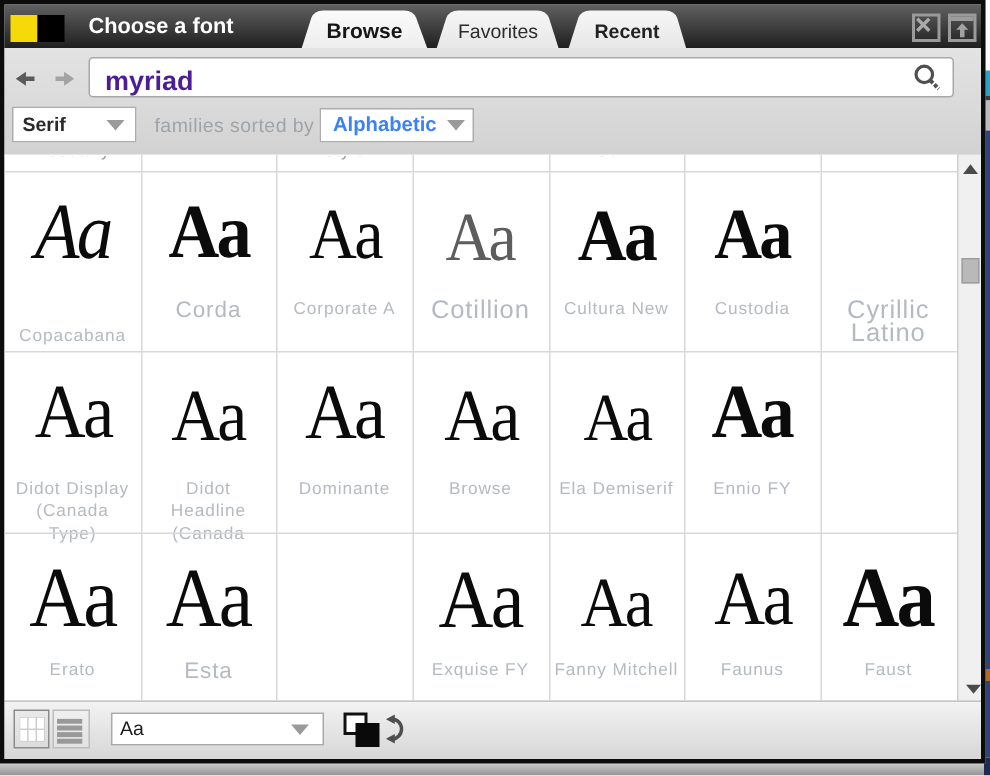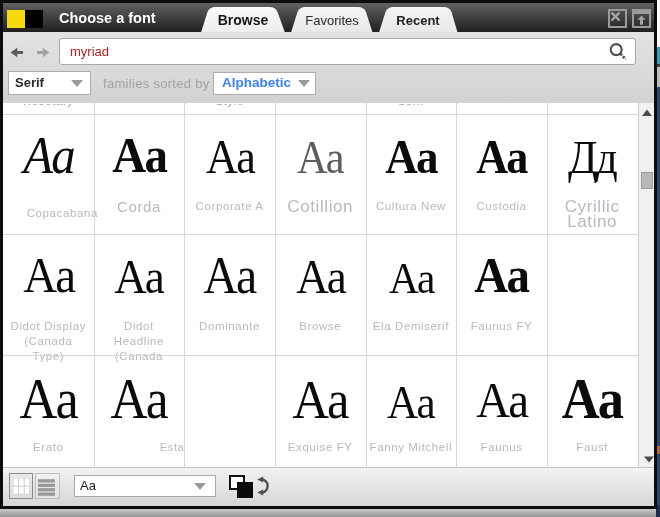--- a/index.html
+++ b/index.html
@@ -59,21 +59,21 @@
 </svg>
 
 <div class="abs" style="left:3px;top:31.5px;width:651px;height:71.5px;background:linear-gradient(#e3e3e3,#d2d2d2);border-bottom:1px solid #c2c2c2;"></div>
 
 <svg class="abs" style="left:9px;top:46.5px;" width="42" height="11" viewBox="0 0 42 11">
   <path d="M1.5,5.5 L8.3,0.8 L8.3,4 L14,4 L14,7 L8.3,7 L8.3,10.2 Z" fill="#5a5a5a"></path>
   <path d="M40.5,5.5 L33.7,0.8 L33.7,4 L28,4 L28,7 L33.7,7 L33.7,10.2 Z" fill="#a2a2a2"></path>
 </svg>
 
 <div class="abs" style="left:59px;top:37.5px;width:577px;height:27px;background:#fff;border:1px solid #a8a8a8;border-radius:3px;box-sizing:border-box;"></div>
-<div class="abs" style="left:70px;top:44px;color:#b91c1c;font-size:13px;">myriad</div>
+<div class="abs" style="left:70px;top:44px;color:#4c1d95;font-size:18px;font-weight:bold;">myriad</div>
 <svg class="abs" style="left:609px;top:42px;" width="19" height="19" viewBox="0 0 19 19">
   <circle cx="7.2" cy="7.6" r="5.5" fill="none" stroke="#4f4f4f" stroke-width="2.1"></circle>
   <line x1="11.3" y1="11.7" x2="16.8" y2="17.2" stroke="#4f4f4f" stroke-width="2.6" stroke-dasharray="2.4,1.3"></line>
 </svg>
 
 <div class="abs" style="left:7.5px;top:71px;width:83px;height:24px;background:#fff;border:1px solid #adadad;box-sizing:border-box;"></div>
 <div class="abs" style="left:15px;top:75px;font-size:13px;font-weight:bold;color:#2a2a2a;">Serif</div>
 <svg class="abs" style="left:70px;top:79px;" width="14" height="9" viewBox="0 0 14 9">
     <path d="M1,1 L13,1 L7,8 Z" fill="#9a9a9a"></path>
   </svg>
@@ -98,21 +98,21 @@
     <div style="position:absolute;left:181.28571428571428px;top:0;width:1px;height:364px;background:#d8d8d8;"></div>
     <div style="position:absolute;left:271.92857142857144px;top:0;width:1px;height:364px;background:#d8d8d8;"></div>
     <div style="position:absolute;left:362.57142857142856px;top:0;width:1px;height:364px;background:#d8d8d8;"></div>
     <div style="position:absolute;left:453.21428571428567px;top:0;width:1px;height:364px;background:#d8d8d8;"></div>
     <div style="position:absolute;left:543.8571428571429px;top:0;width:1px;height:364px;background:#d8d8d8;"></div>
     <div style="position:absolute;left:0;top:11px;width:634.5px;height:1px;background:#d8d8d8;"></div>
     <div style="position:absolute;left:0px;top:12px;width:90.64285714285714px;height:130px;text-align:center;">
       <div style="height:59px;display:flex;align-items:flex-end;justify-content:center;">
         <span style="font-style:italic;display:inline-block;transform:scaleX(0.92);font-family:'Liberation Serif',serif;font-size:53px;font-weight:400;color:#0b0b0b;line-height:0.70;letter-spacing:-2px;">Aa</span>
       </div>
-      <div style="position:absolute;left:0;top:91px;width:100%;color:#b5bac0;font-size:11.5px;letter-spacing:0.6px;line-height:15px;padding-left:14px;">Copacabana</div>
+      <div style="position:absolute;left:0;top:102px;width:100%;color:#b5bac0;font-size:11.5px;letter-spacing:0.6px;line-height:15px;">Copacabana</div>
     </div>
     <div style="position:absolute;left:90.64285714285714px;top:12px;width:90.64285714285714px;height:130px;text-align:center;">
       <div style="height:59px;display:flex;align-items:flex-end;justify-content:center;">
         <span style="display:inline-block;transform:scaleX(0.92);font-family:'Liberation Serif',serif;font-size:51px;font-weight:700;color:#0b0b0b;line-height:0.70;letter-spacing:-2px;">Aa</span>
       </div>
       <div style="position:absolute;left:0;top:84px;width:100%;color:#b5bac0;font-size:15px;letter-spacing:0.6px;line-height:15px;">Corda</div>
     </div>
     <div style="position:absolute;left:181.28571428571428px;top:12px;width:90.64285714285714px;height:130px;text-align:center;">
       <div style="height:59px;display:flex;align-items:flex-end;justify-content:center;">
         <span style="display:inline-block;transform:scaleX(0.92);font-family:'Liberation Serif',serif;font-size:48px;font-weight:400;color:#0b0b0b;line-height:0.70;letter-spacing:-2px;">Aa</span>
@@ -131,23 +131,20 @@
       </div>
       <div style="position:absolute;left:0;top:84px;width:100%;color:#b5bac0;font-size:11.5px;letter-spacing:0.6px;line-height:15px;">Cultura New</div>
     </div>
     <div style="position:absolute;left:453.21428571428567px;top:12px;width:90.64285714285714px;height:130px;text-align:center;">
       <div style="height:59px;display:flex;align-items:flex-end;justify-content:center;">
         <span style="display:inline-block;transform:scaleX(0.92);font-family:'Liberation Serif',serif;font-size:48px;font-weight:700;color:#0b0b0b;line-height:0.70;letter-spacing:-2px;">Aa</span>
       </div>
       <div style="position:absolute;left:0;top:84px;width:100%;color:#b5bac0;font-size:11.5px;letter-spacing:0.6px;line-height:15px;">Custodia</div>
     </div>
     <div style="position:absolute;left:543.8571428571429px;top:12px;width:90.64285714285714px;height:130px;text-align:center;">
-      <div style="height:59px;display:flex;align-items:flex-end;justify-content:center;">
-        <span style="display:inline-block;transform:scaleX(0.92);font-family:'Liberation Serif',serif;font-size:47px;font-weight:400;color:#0b0b0b;line-height:0.70;letter-spacing:-2px;">Дд</span>
-      </div>
       <div style="position:absolute;left:0;top:84px;width:100%;color:#b5bac0;font-size:17px;letter-spacing:0.6px;line-height:15px;">Cyrillic Latino</div>
     </div>
     <div style="position:absolute;left:0;top:131px;width:634.5px;height:1px;background:#d8d8d8;"></div>
     <div style="position:absolute;left:0px;top:132px;width:90.64285714285714px;height:131px;text-align:center;">
       <div style="height:59px;display:flex;align-items:flex-end;justify-content:center;">
         <span style="display:inline-block;transform:scaleX(0.92);font-family:'Liberation Serif',serif;font-size:51px;font-weight:400;color:#0b0b0b;line-height:0.70;letter-spacing:-2px;">Aa</span>
       </div>
       <div style="position:absolute;left:0;top:84px;width:100%;color:#b5bac0;font-size:11.5px;letter-spacing:0.6px;line-height:15px;">Didot Display<br>(Canada<br>Type)</div>
     </div>
     <div style="position:absolute;left:90.64285714285714px;top:132px;width:90.64285714285714px;height:131px;text-align:center;">
@@ -171,34 +168,34 @@
     <div style="position:absolute;left:362.57142857142856px;top:132px;width:90.64285714285714px;height:131px;text-align:center;">
       <div style="height:59px;display:flex;align-items:flex-end;justify-content:center;">
         <span style="display:inline-block;transform:scaleX(0.92);font-family:'Liberation Serif',serif;font-size:45px;font-weight:400;color:#0b0b0b;line-height:0.70;letter-spacing:-2px;">Aa</span>
       </div>
       <div style="position:absolute;left:0;top:84px;width:100%;color:#b5bac0;font-size:11.5px;letter-spacing:0.6px;line-height:15px;">Ela Demiserif</div>
     </div>
     <div style="position:absolute;left:453.21428571428567px;top:132px;width:90.64285714285714px;height:131px;text-align:center;">
       <div style="height:59px;display:flex;align-items:flex-end;justify-content:center;">
         <span style="display:inline-block;transform:scaleX(0.92);font-family:'Liberation Serif',serif;font-size:51px;font-weight:700;color:#0b0b0b;line-height:0.70;letter-spacing:-2px;">Aa</span>
       </div>
-      <div style="position:absolute;left:0;top:84px;width:100%;color:#b5bac0;font-size:11.5px;letter-spacing:0.6px;line-height:15px;">Faunus FY</div>
+      <div style="position:absolute;left:0;top:84px;width:100%;color:#b5bac0;font-size:11.5px;letter-spacing:0.6px;line-height:15px;">Ennio FY</div>
     </div>
     <div style="position:absolute;left:0;top:252px;width:634.5px;height:1px;background:#d8d8d8;"></div>
     <div style="position:absolute;left:0px;top:253px;width:90.64285714285714px;height:125px;text-align:center;">
       <div style="height:63px;display:flex;align-items:flex-end;justify-content:center;">
         <span style="display:inline-block;transform:scaleX(0.92);font-family:'Liberation Serif',serif;font-size:57px;font-weight:400;color:#0b0b0b;line-height:0.70;letter-spacing:-2px;">Aa</span>
       </div>
       <div style="position:absolute;left:0;top:84px;width:100%;color:#b5bac0;font-size:11.5px;letter-spacing:0.6px;line-height:15px;">Erato</div>
     </div>
     <div style="position:absolute;left:90.64285714285714px;top:253px;width:90.64285714285714px;height:125px;text-align:center;">
       <div style="height:63px;display:flex;align-items:flex-end;justify-content:center;">
         <span style="display:inline-block;transform:scaleX(0.92);font-family:'Liberation Serif',serif;font-size:56px;font-weight:400;color:#0b0b0b;line-height:0.70;letter-spacing:-2px;">Aa</span>
       </div>
-      <div style="position:absolute;left:0;top:84px;width:100%;color:#b5bac0;font-size:11px;letter-spacing:0.6px;line-height:15px;text-align:right;">Esta</div>
+      <div style="position:absolute;left:0;top:84px;width:100%;color:#b5bac0;font-size:15px;letter-spacing:0.6px;line-height:15px;">Esta</div>
     </div>
     <div style="position:absolute;left:271.92857142857144px;top:253px;width:90.64285714285714px;height:125px;text-align:center;">
       <div style="height:63px;display:flex;align-items:flex-end;justify-content:center;">
         <span style="display:inline-block;transform:scaleX(0.92);font-family:'Liberation Serif',serif;font-size:55px;font-weight:400;color:#0b0b0b;line-height:0.70;letter-spacing:-2px;">Aa</span>
       </div>
       <div style="position:absolute;left:0;top:84px;width:100%;color:#b5bac0;font-size:11.5px;letter-spacing:0.6px;line-height:15px;">Exquise FY</div>
     </div>
     <div style="position:absolute;left:362.57142857142856px;top:253px;width:90.64285714285714px;height:125px;text-align:center;">
       <div style="height:63px;display:flex;align-items:flex-end;justify-content:center;">
         <span style="display:inline-block;transform:scaleX(0.92);font-family:'Liberation Serif',serif;font-size:47px;font-weight:400;color:#0b0b0b;line-height:0.70;letter-spacing:-2px;">Aa</span>

